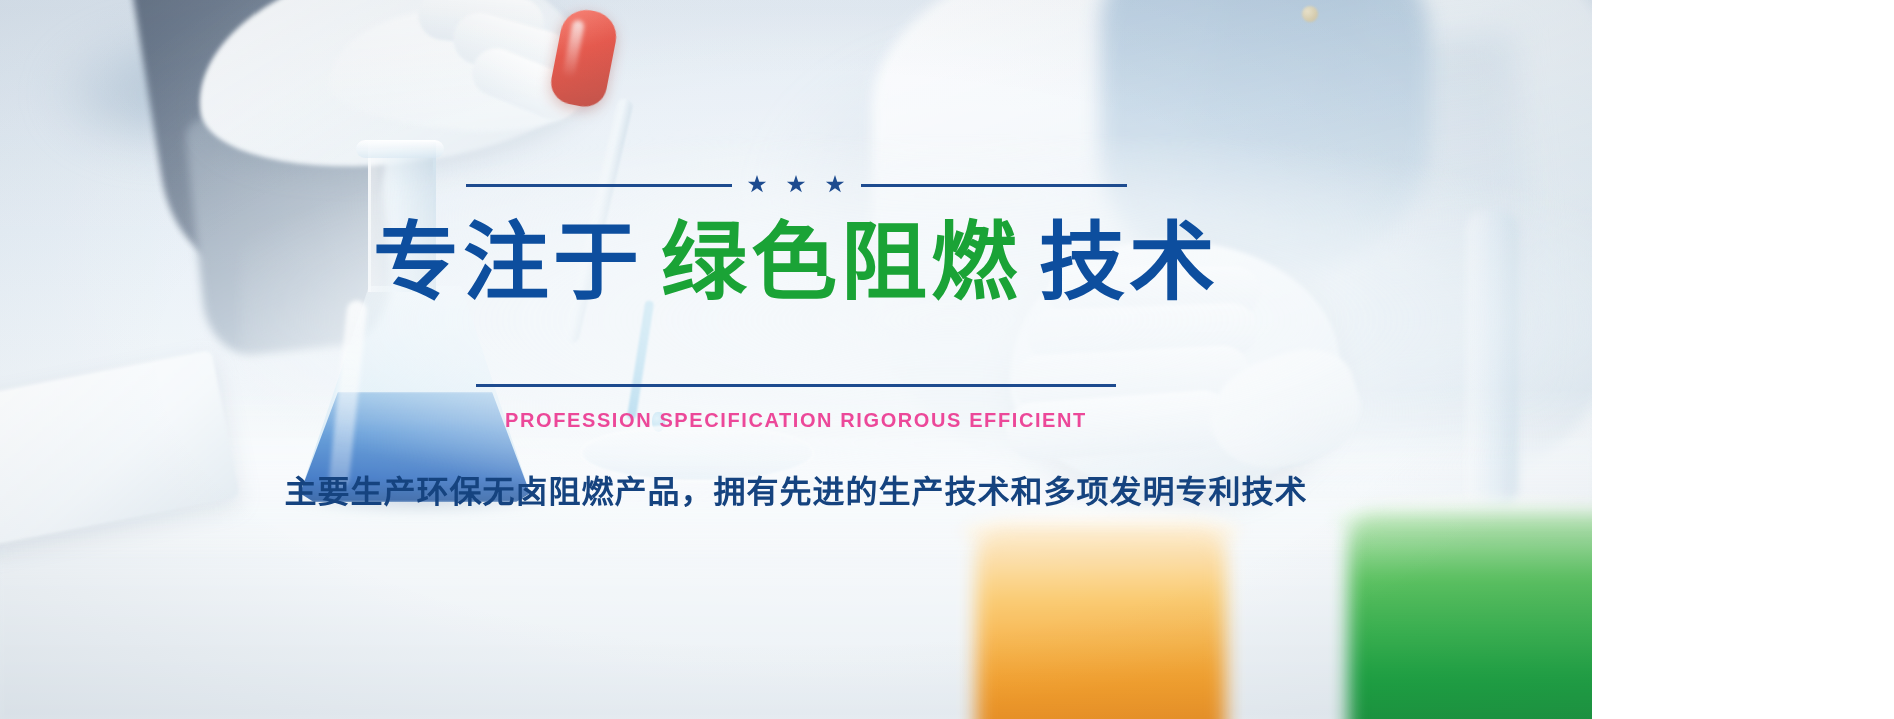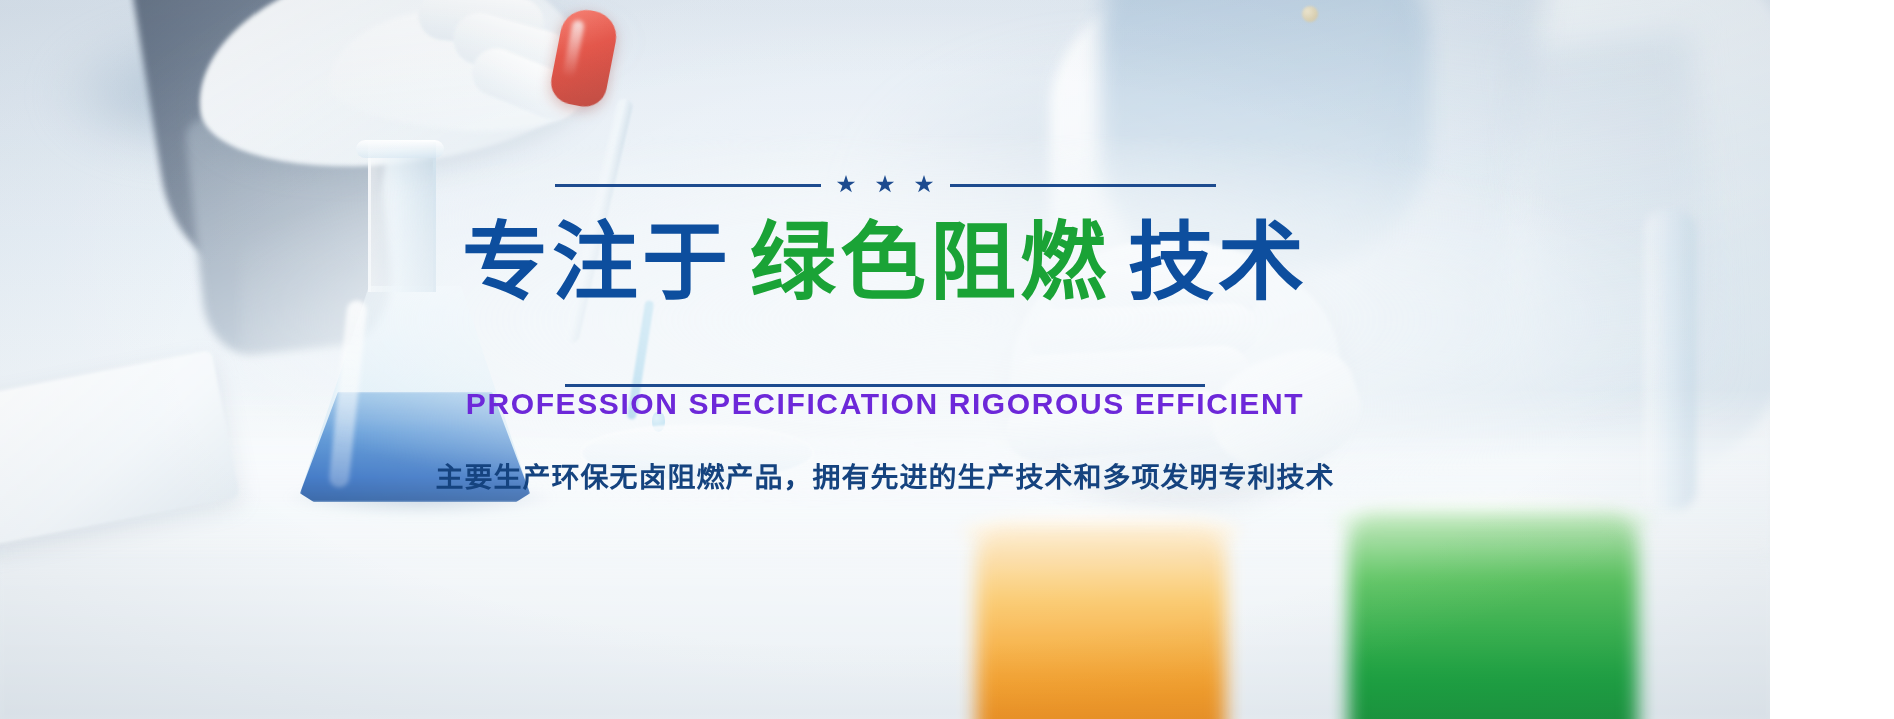--- a/index.html
+++ b/index.html
@@ -3,21 +3,21 @@
 <meta charset="utf-8">
 <title>Banner</title>
 <style>
   html, body {
     margin: 0;
     padding: 0;
     background: #ffffff;
   }
   #banner {
     position: relative;
-    width: 1770px;
+    width: 1592px;
     height: 719px;
     overflow: hidden;
     font-family: "Liberation Sans", "DejaVu Sans", sans-serif;
     user-select: none;
   }
 
   
   .bg-base {
     position: absolute;
     inset: 0;
@@ -402,31 +402,32 @@
   .hl-green { color: #1aa336; margin: 12px 18px; }
 
   .rule-bottom {
     width: 640px;
     height: 3px;
     background: #1d4b8f;
     margin-top: 6px;
   }
 
   .subtitle-en {
-    color: #6d28d9;
-    font-size: 30px;
+    margin-top: 22px;
+    color: #ec4899;
+    font-size: 20px;
     font-weight: 700;
     letter-spacing: 1.6px;
     white-space: nowrap;
   }
 
   .desc-cn {
     margin-top: 34px;
     color: #15437f;
-    font-size: 28px;
+    font-size: 32px;
     font-weight: 600;
     letter-spacing: 1px;
     white-space: nowrap;
     font-family: "DejaVu Sans", "Liberation Sans", sans-serif;
   }
 </style>
 </head>
 <body>
 
 <div id="banner">

